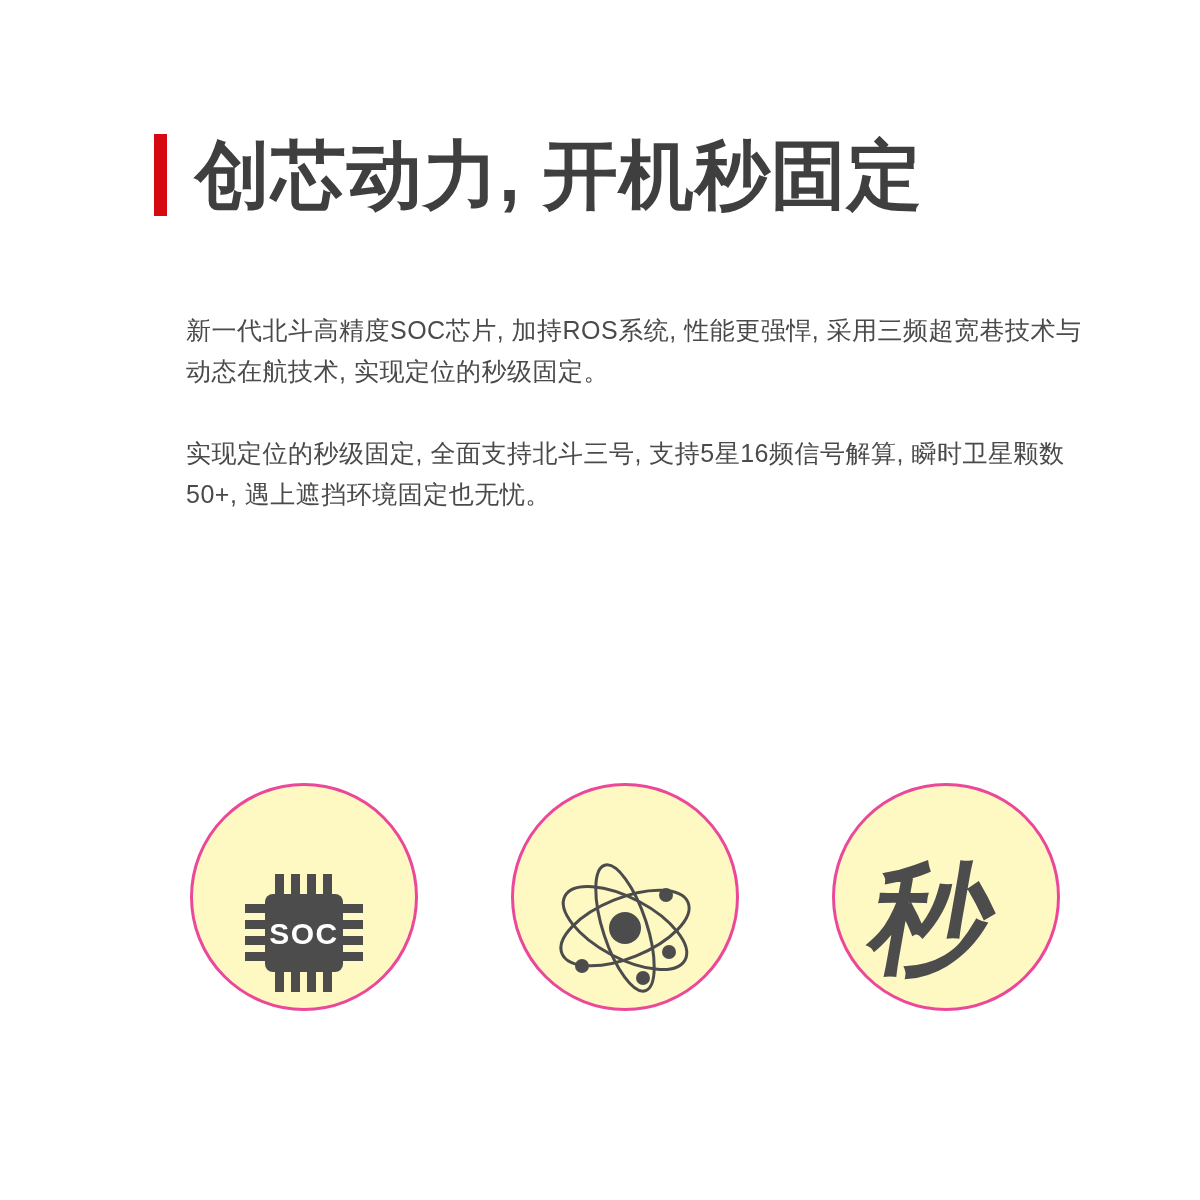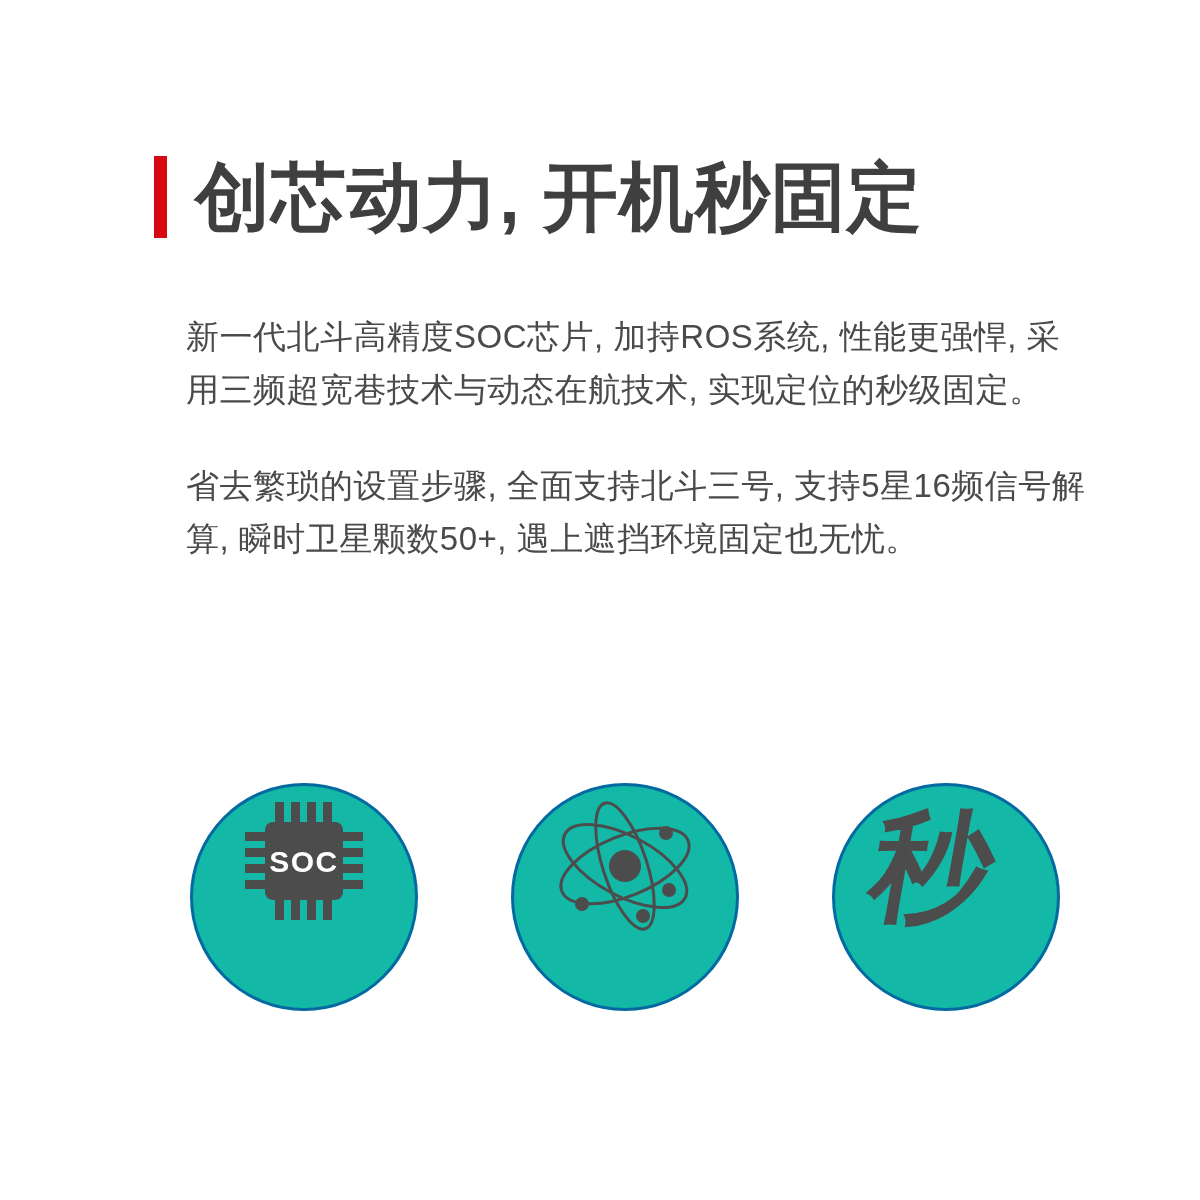--- a/index.html
+++ b/index.html
@@ -18,21 +18,21 @@
     position: relative;
     width: 1200px;
     height: 1200px;
     box-sizing: border-box;
   }
 
   
   .heading-row {
     position: absolute;
     left: 134px;
-    top: 156px;
+    top: 134px;
     display: flex;
     align-items: center;
     padding-left: 20px;
   }
   .accent-bar {
     width: 13px;
     height: 82px;
     background: #d60812;
     margin-right: 28px;
     flex: 0 0 auto;
@@ -47,21 +47,21 @@
   }
 
   
   .body-copy {
     position: absolute;
     left: 186px;
     top: 310px;
     width: 900px;
   }
   .para {
-    font-size: 33px;
+    font-size: 25px;
     line-height: 1.62;
     color: #4a4a4a;
     margin: 0 0 42px 0;
     letter-spacing: 0.5px;
   }
   .para:last-child {
     margin-bottom: 0;
   }
 
   
@@ -69,27 +69,27 @@
     position: absolute;
     left: 190px;
     top: 783px;
     width: 870px;
     display: flex;
     justify-content: space-between;
   }
   .icon-circle {
     width: 228px;
     height: 228px;
-    border: 3px solid #0369a1;
+    border: 3px solid #ec4899;
     border-radius: 50%;
     display: flex;
-    align-items: flex-start;
+    align-items: flex-end;
     justify-content: center;
     box-sizing: border-box;
-    background: #14b8a6;
+    background: #fef9c3;
   }
   .icon-circle svg {
     display: block;
   }
   .soc-label {
     font-family: "Liberation Sans", "DejaVu Sans", sans-serif;
     font-size: 30px;
     font-weight: bold;
     fill: #ffffff;
     letter-spacing: 1.5px;
@@ -106,21 +106,21 @@
 
 <div class="page">
 
   <div class="heading-row">
     <div class="accent-bar"></div>
     <div class="heading-text">创芯动力, 开机秒固定</div>
   </div>
 
   <div class="body-copy">
     <p class="para">新一代北斗高精度SOC芯片, 加持ROS系统, 性能更强悍, 采用三频超宽巷技术与动态在航技术, 实现定位的秒级固定。</p>
-    <p class="para">省去繁琐的设置步骤, 全面支持北斗三号, 支持5星16频信号解算, 瞬时卫星颗数50+, 遇上遮挡环境固定也无忧。</p>
+    <p class="para">实现定位的秒级固定, 全面支持北斗三号, 支持5星16频信号解算, 瞬时卫星颗数50+, 遇上遮挡环境固定也无忧。</p>
   </div>
 
   <div class="icon-row">
 
     <div class="icon-circle">
       <svg width="150" height="150" viewBox="0 0 150 150">
 
         <rect x="46" y="16" width="9" height="20" fill="#4c4c4c"></rect>
         <rect x="62" y="16" width="9" height="20" fill="#4c4c4c"></rect>
         <rect x="78" y="16" width="9" height="20" fill="#4c4c4c"></rect>

